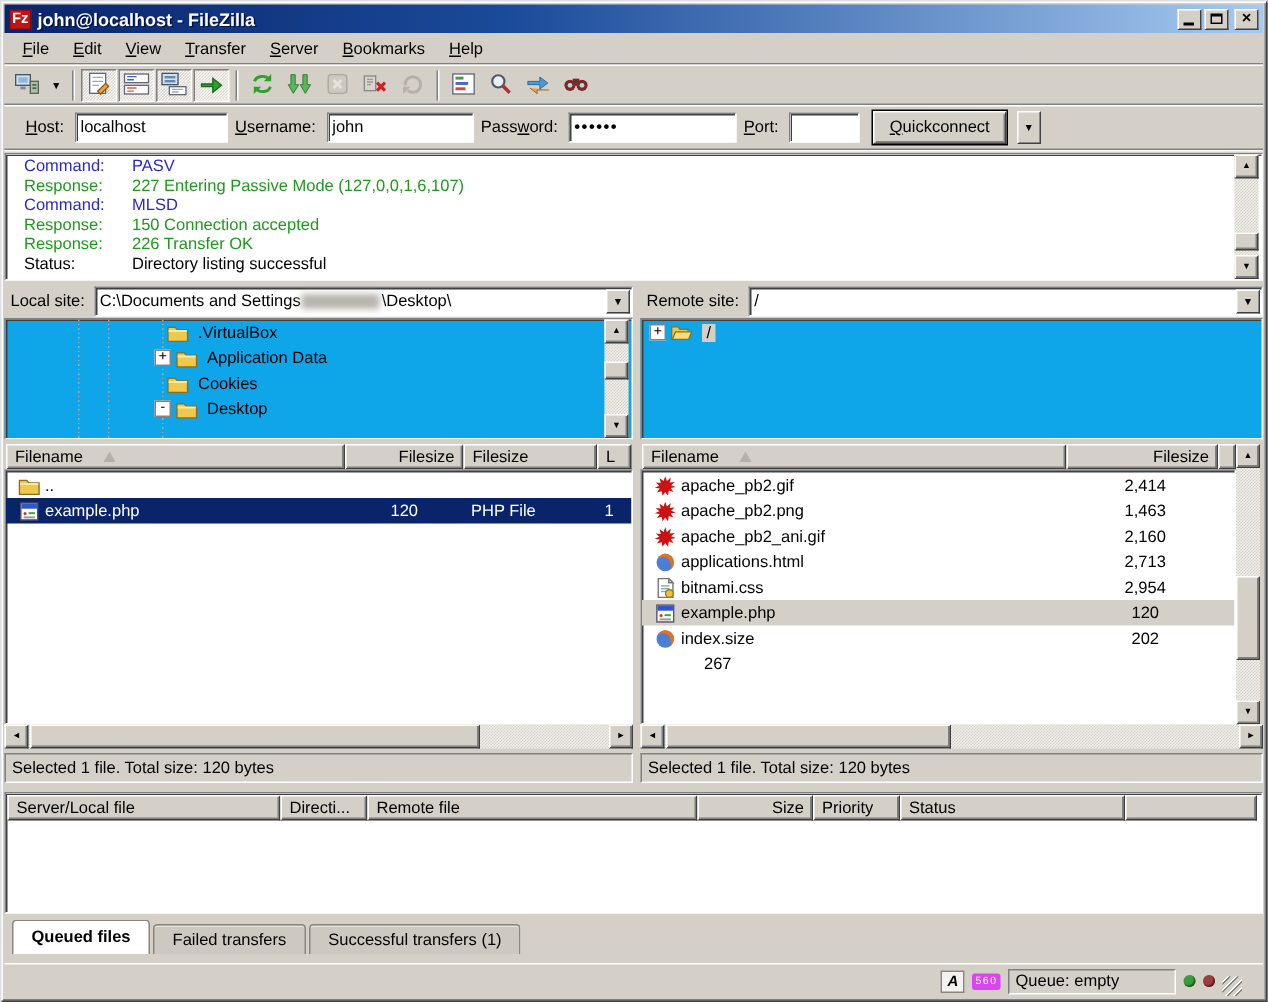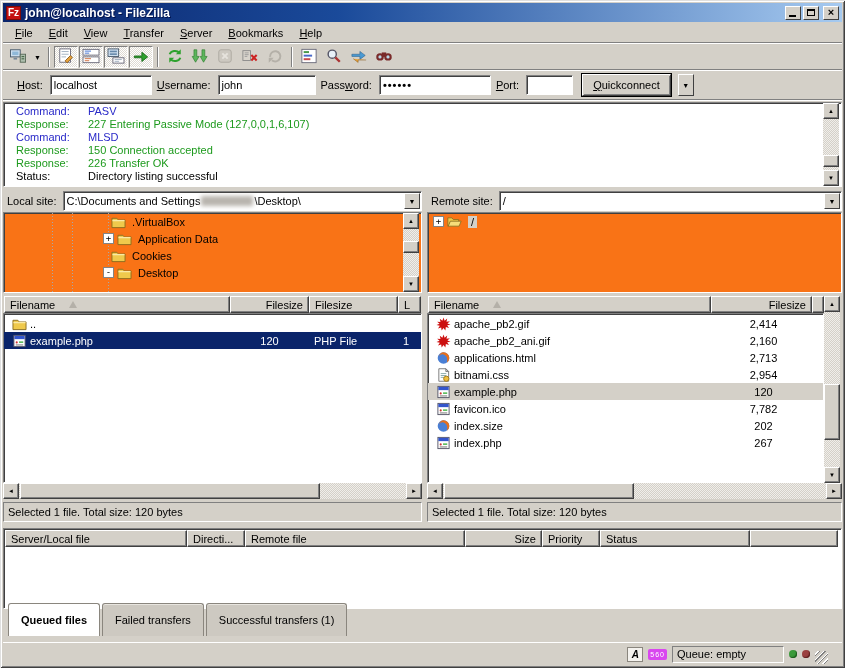--- a/index.html
+++ b/index.html
@@ -66,21 +66,21 @@
   .sthumb{position:absolute;background:#d4d0c8;border:1px solid;border-color:#fff #404040 #404040 #fff;
     box-shadow:inset -1px -1px 0 #808080;}
   
   .sitebar{position:absolute;height:20px;display:flex;align-items:center;}
   .site-label{padding:0 6px 0 4px;flex:none;}
   .combo{flex:1;height:20px;background:#fff;border:1px solid;border-color:#808080 #fff #fff #808080;
     box-shadow:inset 1px 1px 0 #404040;display:flex;align-items:center;padding-left:3px;position:relative;}
   .combo-drop{position:absolute;right:1px;top:1px;bottom:1px;width:16px;background:#d4d0c8;
     border:1px solid;border-color:#fff #404040 #404040 #fff;display:flex;align-items:center;justify-content:center;font-size:7px;}
   .blurname{display:inline-block;width:52px;height:10px;background:#b8b4ae;filter:blur(2px);margin:0 1px;}
-  .treepane{position:absolute;background:#f97316;border:1px solid;border-color:#808080 #fff #fff #808080;
+  .treepane{position:absolute;background:#0ea5e9;border:1px solid;border-color:#808080 #fff #fff #808080;
     box-shadow:inset 1px 1px 0 #404040;overflow:hidden;}
   .tree-guide{position:absolute;top:0;bottom:0;width:1px;
     background:repeating-linear-gradient(to bottom,#a8a8a8 0 1px,transparent 1px 3px);}
   .tree-row{height:17px;display:flex;align-items:center;position:relative;}
   .expander{width:11px;height:11px;background:#fff;border:1px solid #848484;flex:none;
     display:flex;align-items:center;justify-content:center;font-size:9px;line-height:1;font-family:"DejaVu Sans Mono",monospace;}
   .tree-label{padding:0 3px;margin-left:3px;}
   .tree-label.selected{background:#d4d0c8;}
   .ficon{width:15px;height:14px;flex:none;margin-left:3px;}
   .ficon svg{width:15px;height:14px;display:block;}
@@ -100,21 +100,21 @@
   .frow.sel-active{background:#0a246a;color:#fff;}
   .frow.sel-inactive{background:#d4d0c8;}
   .statusbox{position:absolute;height:20px;background:#d4d0c8;border:1px solid;border-color:#808080 #fff #fff #808080;
     display:flex;align-items:center;padding-left:4px;}
   
   .queue{position:absolute;left:3px;right:3px;top:528px;height:81px;background:#fff;
     border:1px solid;border-color:#808080 #fff #fff #808080;box-shadow:inset 1px 1px 0 #404040;overflow:hidden;}
   .queue-hdr{display:flex;height:18px;margin:1px 0 0 1px;}
   
   .tabs{position:absolute;left:8px;top:612px;height:24px;display:flex;align-items:flex-end;gap:2px;}
-  .tab{height:20px;padding:16px 12px;background:#cdc9c1;border:1px solid #8a867e;border-bottom:none;
+  .tab{height:20px;padding:6px 12px;background:#cdc9c1;border:1px solid #8a867e;border-bottom:none;
     border-radius:3px 3px 0 0;display:flex;align-items:center;box-shadow:inset 0 1px 0 #e8e5df;}
   .tab.active{height:23px;background:#fff;font-weight:bold;box-shadow:none;}
   
   .sbar{position:absolute;left:3px;right:3px;bottom:3px;height:23px;border-top:1px solid #fff;
     display:flex;align-items:center;justify-content:flex-end;padding-right:14px;gap:5px;}
   .dtype{width:16px;height:15px;background:#f4f2ee;border:1px solid #8a867e;display:flex;align-items:center;justify-content:center;
     font-size:10px;font-weight:bold;font-style:italic;}
   .speedbadge{height:11px;background:#d946ef;color:#fff;font-size:7px;font-family:Liberation Sans, sans-serif;
     display:flex;align-items:center;padding:0 2px;border-radius:2px;letter-spacing:1px;}
   .queuebox{width:112px;height:17px;background:#d4d0c8;border:1px solid;border-color:#808080 #fff #fff #808080;
@@ -457,20 +457,32 @@
         <div class="cell num" style="width: 101px;">2,414</div>
         <div class="cell" style="width: 10px;"></div>
       </div>
       <div class="frow">
         <div class="cell namecell" style="width: 285px;">
           <span class="ficon">
             <svg viewBox="0 0 16 15">
               <path fill="#cc1111" d="M8 .5l1.2 3.4 2.8-2.4-.8 3.5 3.6-.4-2.6 2.3 3.3 1.4-3.6.6 2 2.9-3.4-1L10 14.5 8 11.7l-2 2.8-.5-3.3-3.4 1 2-2.9-3.6-.6 3.3-1.4L1.2 5l3.6.4L4 1.9l2.8 2z"></path>
             </svg>
           </span>
+          <span>apache_pb2.png</span>
+        </div>
+        <div class="cell num" style="width: 101px;">1,463</div>
+        <div class="cell" style="width: 10px;"></div>
+      </div>
+      <div class="frow">
+        <div class="cell namecell" style="width: 285px;">
+          <span class="ficon">
+            <svg viewBox="0 0 16 15">
+              <path fill="#cc1111" d="M8 .5l1.2 3.4 2.8-2.4-.8 3.5 3.6-.4-2.6 2.3 3.3 1.4-3.6.6 2 2.9-3.4-1L10 14.5 8 11.7l-2 2.8-.5-3.3-3.4 1 2-2.9-3.6-.6 3.3-1.4L1.2 5l3.6.4L4 1.9l2.8 2z"></path>
+            </svg>
+          </span>
           <span>apache_pb2_ani.gif</span>
         </div>
         <div class="cell num" style="width: 101px;">2,160</div>
         <div class="cell" style="width: 10px;"></div>
       </div>
       <div class="frow">
         <div class="cell namecell" style="width: 285px;">
           <span class="ficon">
             <svg viewBox="0 0 16 15">
               <circle cx="8" cy="7.5" r="6.2" fill="#4a7fd4"></circle>
@@ -512,58 +524,30 @@
           </span>
           <span>example.php</span>
         </div>
         <div class="cell num" style="width: 101px;">120</div>
         <div class="cell" style="width: 10px;"></div>
       </div>
       <div class="frow">
         <div class="cell namecell" style="width: 285px;">
           <span class="ficon">
             <svg viewBox="0 0 16 15">
-              <rect x="2" y="1.5" width="12" height="12" fill="#fff" stroke="#556"></rect>
-              <rect x="2.5" y="2" width="11" height="3.5" fill="#3355cc"></rect>
-              <circle cx="5" cy="9" r="1.1" fill="#cc3333"></circle>
-              <rect x="7.5" y="8" width="4.5" height="1.4" fill="#33aa33"></rect>
-              <rect x="4" y="11" width="8" height="1.4" fill="#999"></rect>
-            </svg>
-          </span>
-          <span>favicon.ico</span>
-        </div>
-        <div class="cell num" style="width: 101px;">7,782</div>
-        <div class="cell" style="width: 10px;"></div>
-      </div>
-      <div class="frow">
-        <div class="cell namecell" style="width: 285px;">
-          <span class="ficon">
-            <svg viewBox="0 0 16 15">
               <circle cx="8" cy="7.5" r="6.2" fill="#4a7fd4"></circle>
               <path d="M8 1.3a6.2 6.2 0 0 1 6.2 6.2c0 2-1 3.9-2.4 4.9C12.6 8.4 11.6 4.7 8 3.7 5.6 3.1 4.2 4.2 3.2 5.6 3.8 3.2 5.6 1.3 8 1.3z" fill="#e8701a"></path>
             </svg>
           </span>
           <span>index.size</span>
         </div>
         <div class="cell num" style="width: 101px;">202</div>
         <div class="cell" style="width: 10px;"></div>
       </div>
       <div class="frow">
-        <div class="cell namecell" style="width: 285px;">
-          <span class="ficon">
-            <svg viewBox="0 0 16 15">
-              <rect x="2" y="1.5" width="12" height="12" fill="#fff" stroke="#556"></rect>
-              <rect x="2.5" y="2" width="11" height="3.5" fill="#3355cc"></rect>
-              <circle cx="5" cy="9" r="1.1" fill="#cc3333"></circle>
-              <rect x="7.5" y="8" width="4.5" height="1.4" fill="#33aa33"></rect>
-              <rect x="4" y="11" width="8" height="1.4" fill="#999"></rect>
-            </svg>
-          </span>
-          <span>index.php</span>
-        </div>
         <div class="cell num" style="width: 101px;">267</div>
         <div class="cell" style="width: 10px;"></div>
       </div>
     </div>
   <div class="vsb" style="left:824px;top:296px;width:16px;height:187px">
     <div class="sbtn" style="left:0;top:0">▲</div>
     <div class="sthumb" style="left:0;top:88px;width:16px;height:56px"></div>
     <div class="sbtn" style="left:0;top:171px">▼</div>
   </div>
   <div class="hsb" style="left:427px;top:483px;width:415px;height:16px">

